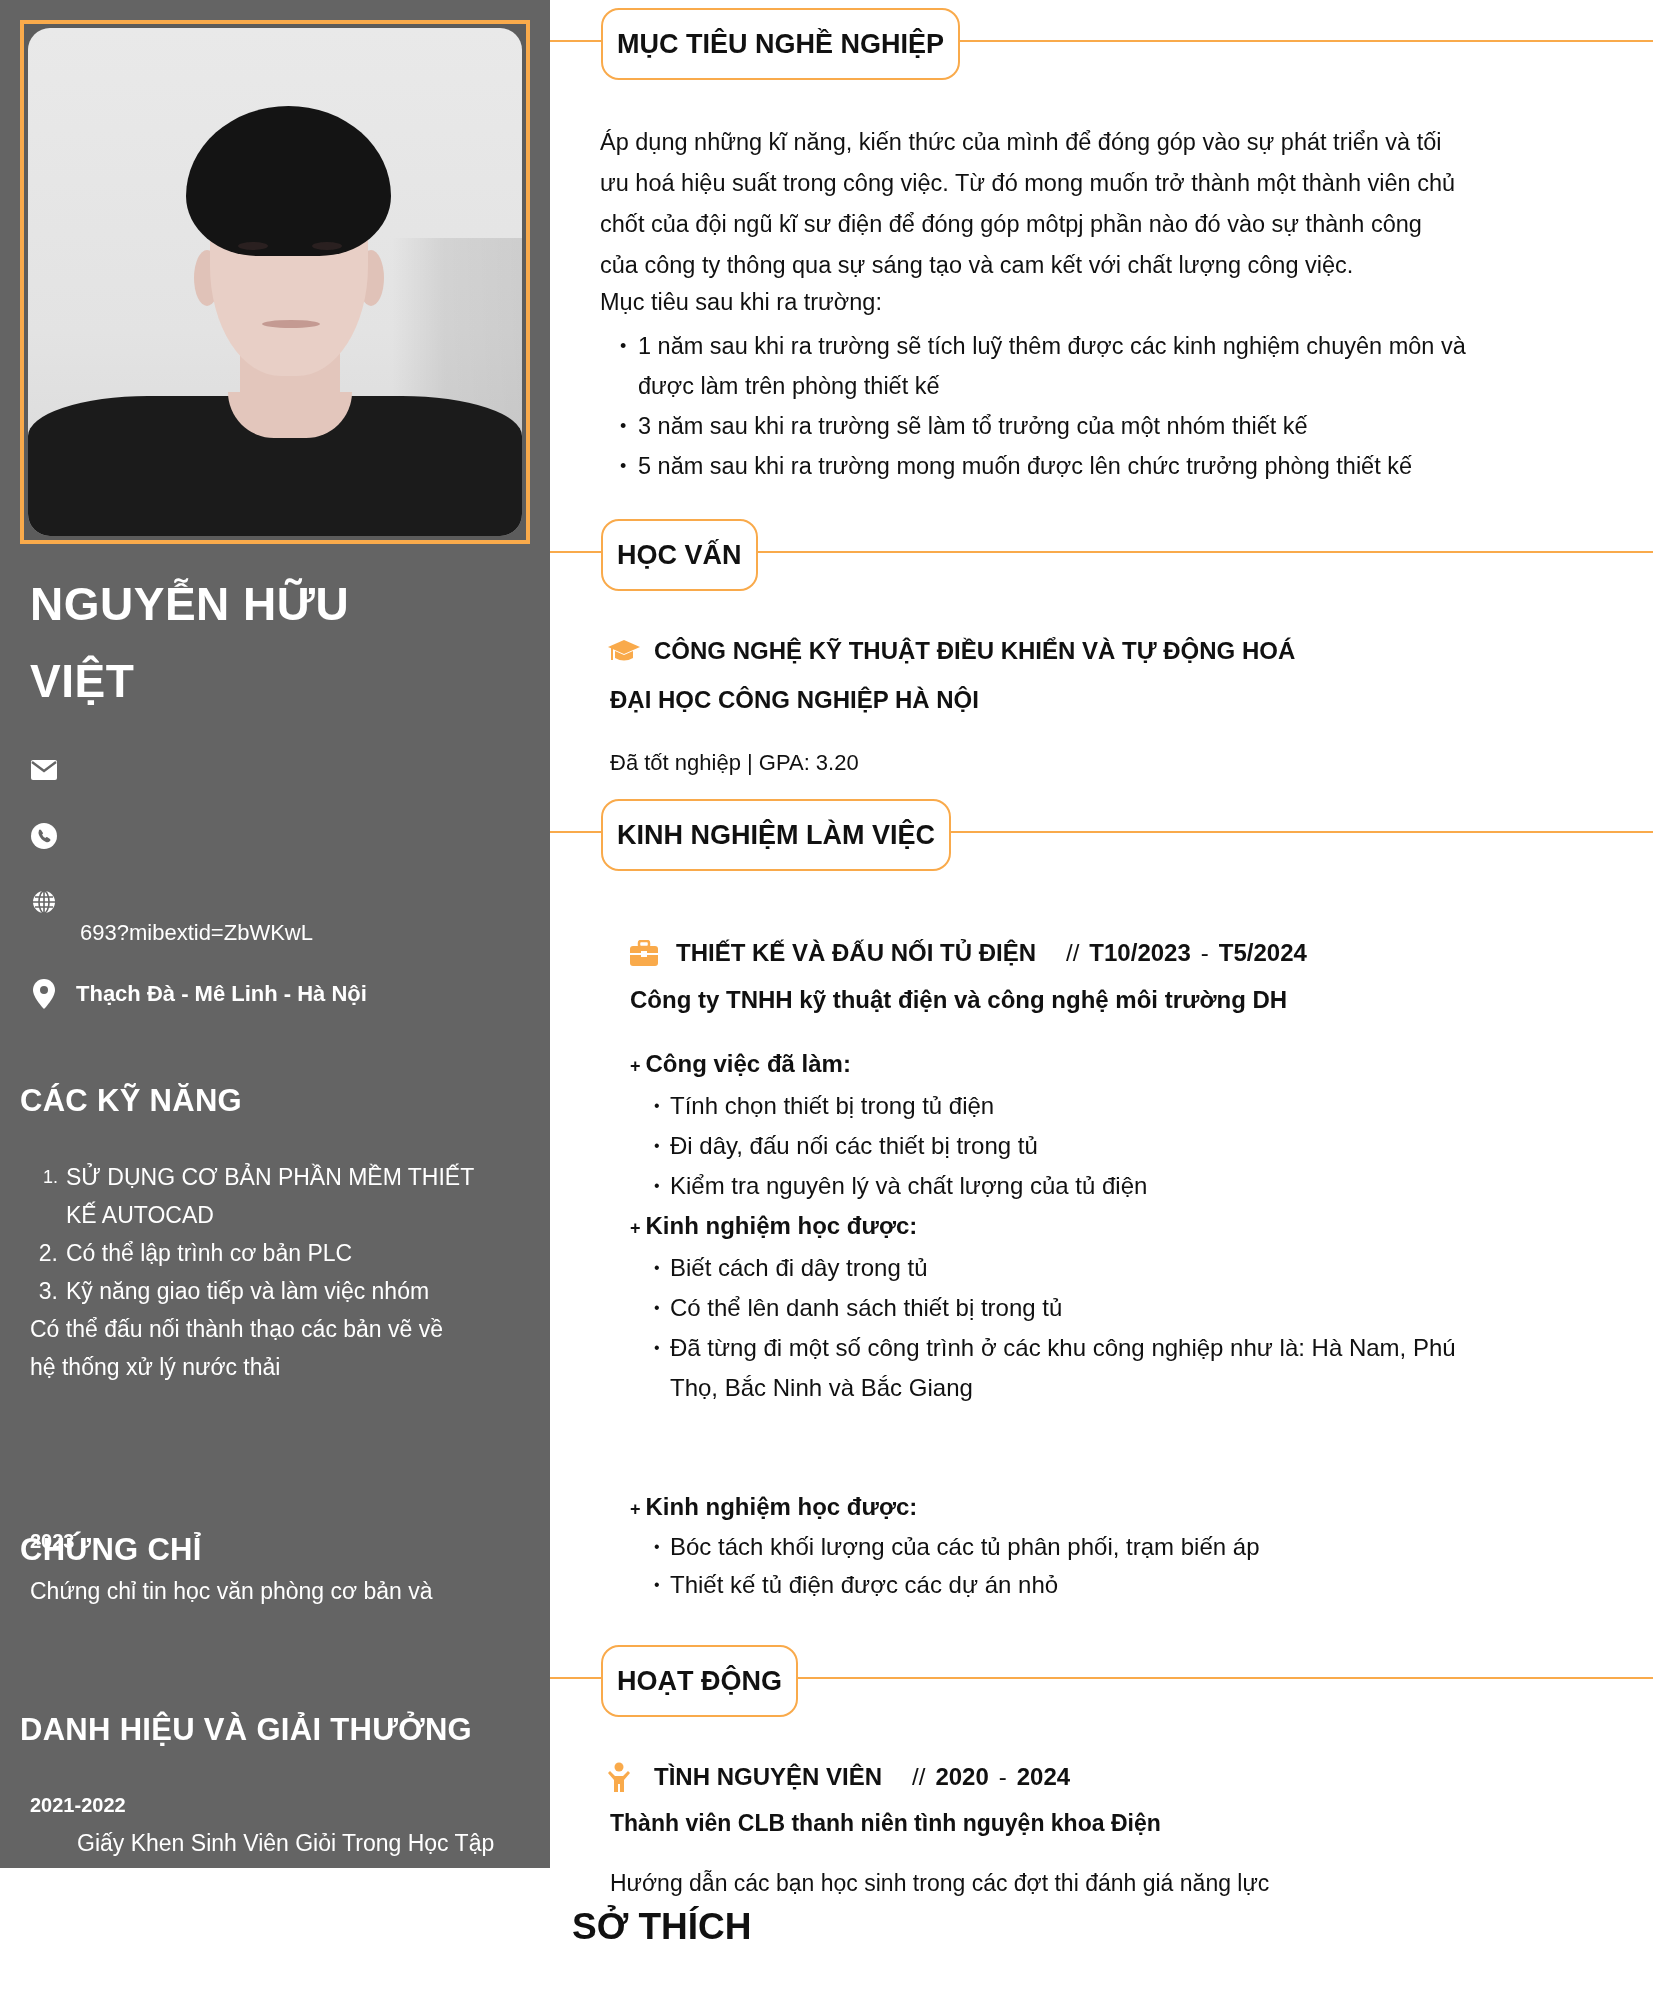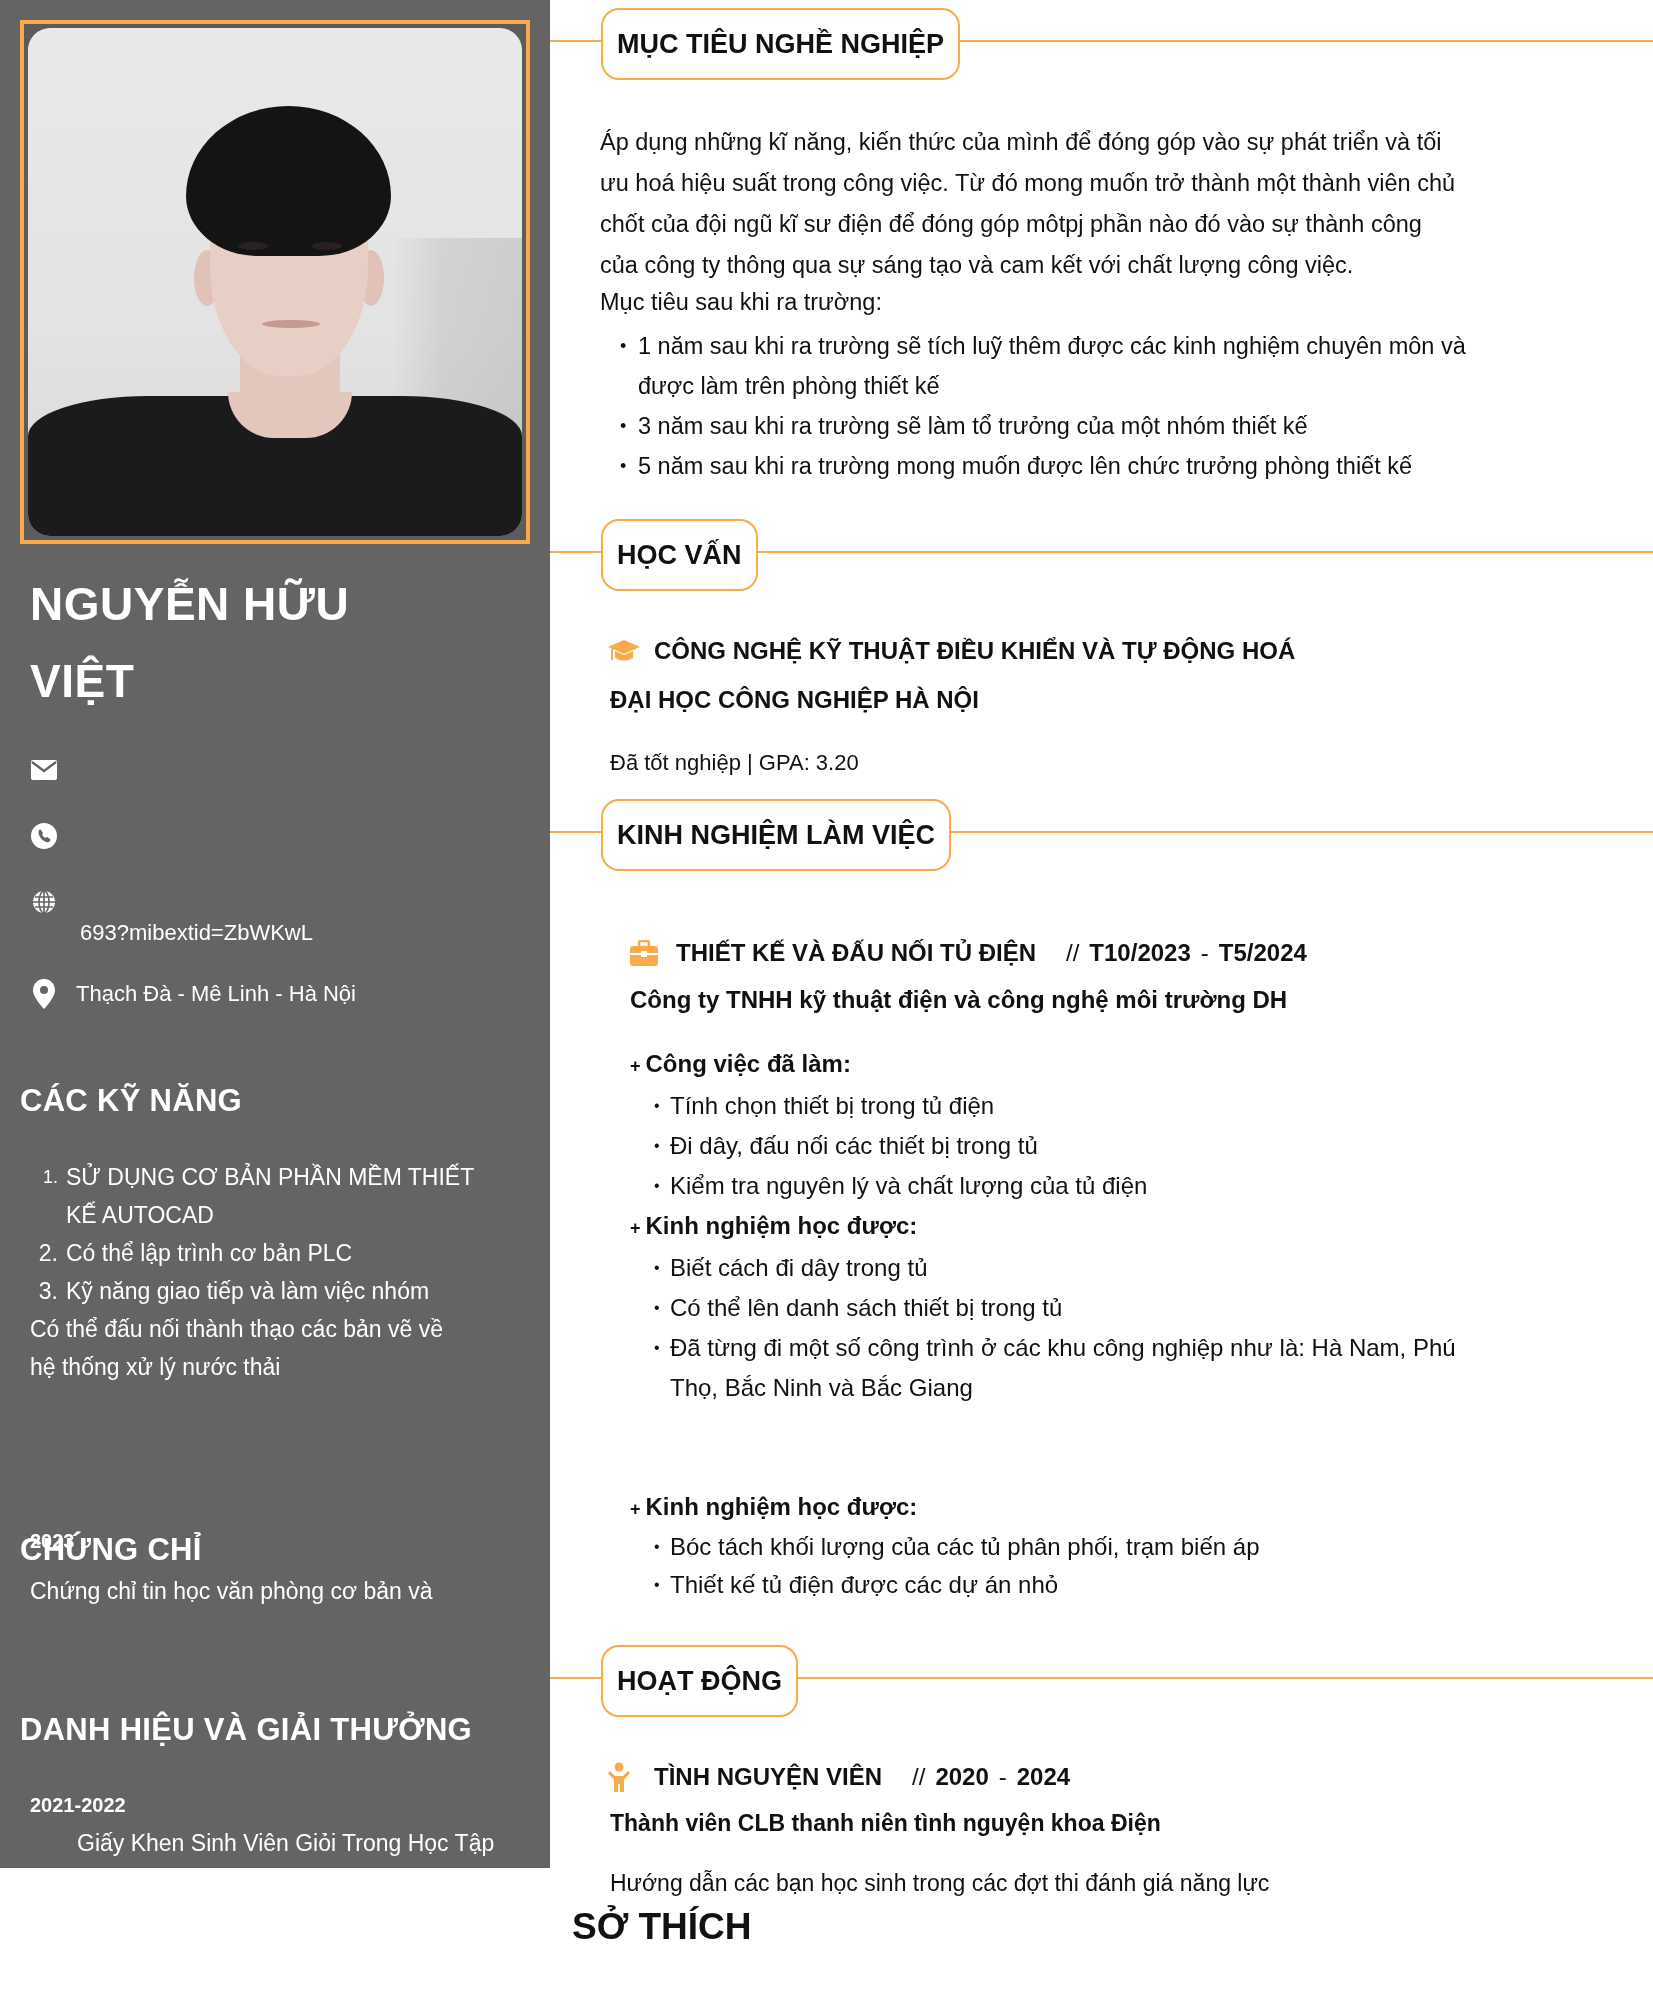--- a/index.html
+++ b/index.html
@@ -17,21 +17,21 @@
   .photo .ear-l { position: absolute; left: 166px; top: 222px; width: 26px; height: 56px; background: #e0c2b8; border-radius: 50%; }
   .photo .ear-r { position: absolute; left: 330px; top: 222px; width: 26px; height: 56px; background: #e0c2b8; border-radius: 50%; }
   .photo .eye { position: absolute; top: 214px; width: 30px; height: 8px; background: #2a2020; border-radius: 50%; }
   .photo .eye.l { left: 210px; } .photo .eye.r { left: 284px; }
   .photo .mouth { position: absolute; left: 234px; top: 292px; width: 58px; height: 8px; background: #c49a92; border-radius: 50%; }
   .photo .neck { position: absolute; left: 212px; top: 320px; width: 100px; height: 60px; background: #e3c6bc; }
   .photo .shirt { position: absolute; left: 0; right: 0; top: 368px; bottom: 0; background: #1b1b1b; border-radius: 120px 120px 0 0 / 40px 40px 0 0; }
   .photo .collar { position: absolute; left: 200px; top: 364px; width: 124px; height: 46px; background: #e3c6bc; border-radius: 0 0 60px 60px; }
 
   .name { position: absolute; left: 30px; top: 566px; width: 480px; font-size: 46px; font-weight: 700; line-height: 77px; letter-spacing: 0.5px; }
-  .contact { position: absolute; left: 30px; display: flex; align-items: flex-start; font-size: 22px; font-weight: 400; }
+  .contact { position: absolute; left: 30px; display: flex; align-items: flex-start; font-size: 22px; font-weight: 700; }
   .contact .ico { width: 28px; height: 28px; display: flex; align-items: center; justify-content: center; margin-right: 18px; }
   .contact-extra { position: absolute; left: 80px; top: 920px; font-size: 22px; font-weight: 300; color: #fff; }
 
   .side-h { position: absolute; left: 20px; font-size: 31px; font-weight: 700; letter-spacing: 0.3px; }
   .skills { position: absolute; left: 28px; top: 1158px; width: 480px; font-size: 23px; line-height: 38px; font-weight: 300; }
   .skills .li { display: flex; }
   .skills .num { display: inline-block; width: 38px; text-align: right; padding-right: 8px; }
   .skills .li.first .num { font-size: 18px; }
   .skills .li.first .txt { text-transform: uppercase; }
   .side-year { position: absolute; left: 30px; font-size: 20px; font-weight: 700; }

